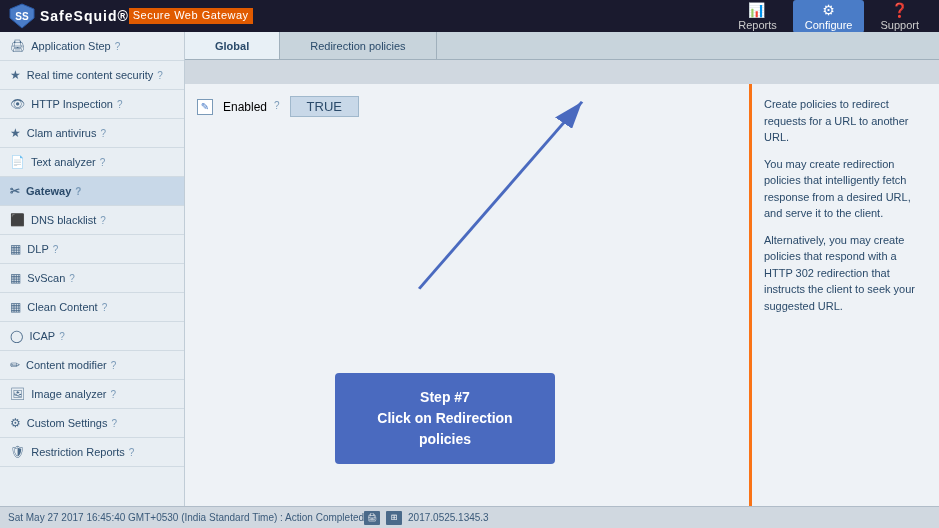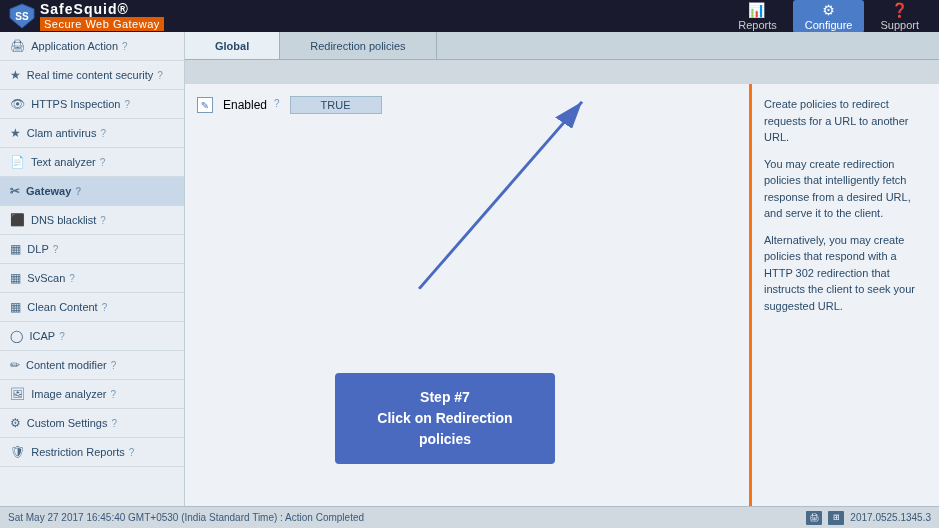--- a/index.html
+++ b/index.html
@@ -18,21 +18,21 @@
       align-items: center;
       flex: 1;
     }
     #logo-shield {
       width: 28px;
       height: 28px;
       margin-right: 4px;
     }
     #logo-text {
       display: flex;
-      flex-direction: column;
+      flex-direction: row;
     }
     #logo-name {
       color: #ffffff;
       font-size: 14px;
       font-weight: bold;
       letter-spacing: 1px;
     }
     #logo-sub {
       background: #e05a00;
       color: #ffffff;
@@ -145,23 +145,23 @@
       justify-content: center;
       cursor: pointer;
     }
     #enabled-label-wrap {
       display: flex;
       align-items: flex-start;
       gap: 3px;
     }
     #enabled-value {
       background: #c8d8e8;
-      padding: 2px 30px;
+      padding: 2px 16px;
       color: #2a4a6a;
-      font-size: 11px;
+      font-size: 13px;
       border: 1px solid #a0b8cc;
       text-align: right;
     }
 
     
     #tooltip-box {
       position: absolute;
       bottom: 42px;
       left: 50%;
       transform: translateX(-60%);
@@ -189,21 +189,21 @@
     }
     #right-panel p { margin-bottom: 10px; }
 
     
     #status-bar {
       height: 22px;
       background: #d0d8e0;
       border-top: 1px solid #b0bcc8;
       display: flex;
       align-items: center;
-      justify-content: space-between;
+      justify-content: flex-start;
       padding: 0 8px;
       font-size: 10px;
       color: #3a5a7a;
     }
     #status-right {
       display: flex;
       align-items: center;
       gap: 6px;
     }
     .status-icon-btn {
@@ -257,31 +257,31 @@
       <span>Support</span>
     </div>
   </div>
 </div>
 
 <div id="main-layout">
 
   <div id="sidebar">
     <div class="sidebar-item">
       <span class="sidebar-icon">🖨</span>
-      <span>Application Action</span>
+      <span>Application Step</span>
       <span class="sidebar-help">?</span>
     </div>
     <div class="sidebar-item">
       <span class="sidebar-icon">★</span>
       <span>Real time content security</span>
       <span class="sidebar-help">?</span>
     </div>
     <div class="sidebar-item">
       <span class="sidebar-icon">👁</span>
-      <span>HTTPS Inspection</span>
+      <span>HTTP Inspection</span>
       <span class="sidebar-help">?</span>
     </div>
     <div class="sidebar-item">
       <span class="sidebar-icon">★</span>
       <span>Clam antivirus</span>
       <span class="sidebar-help">?</span>
     </div>
     <div class="sidebar-item">
       <span class="sidebar-icon">📄</span>
       <span>Text analyzer</span>

